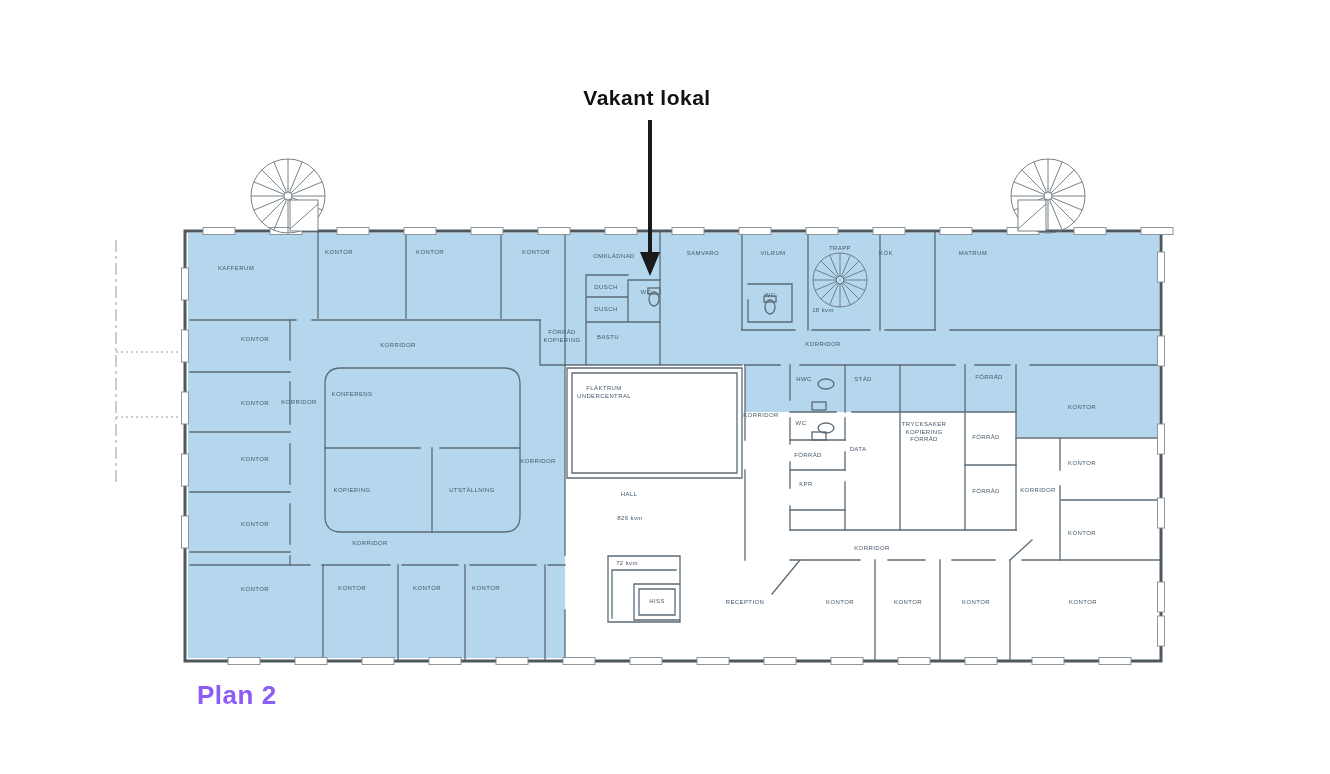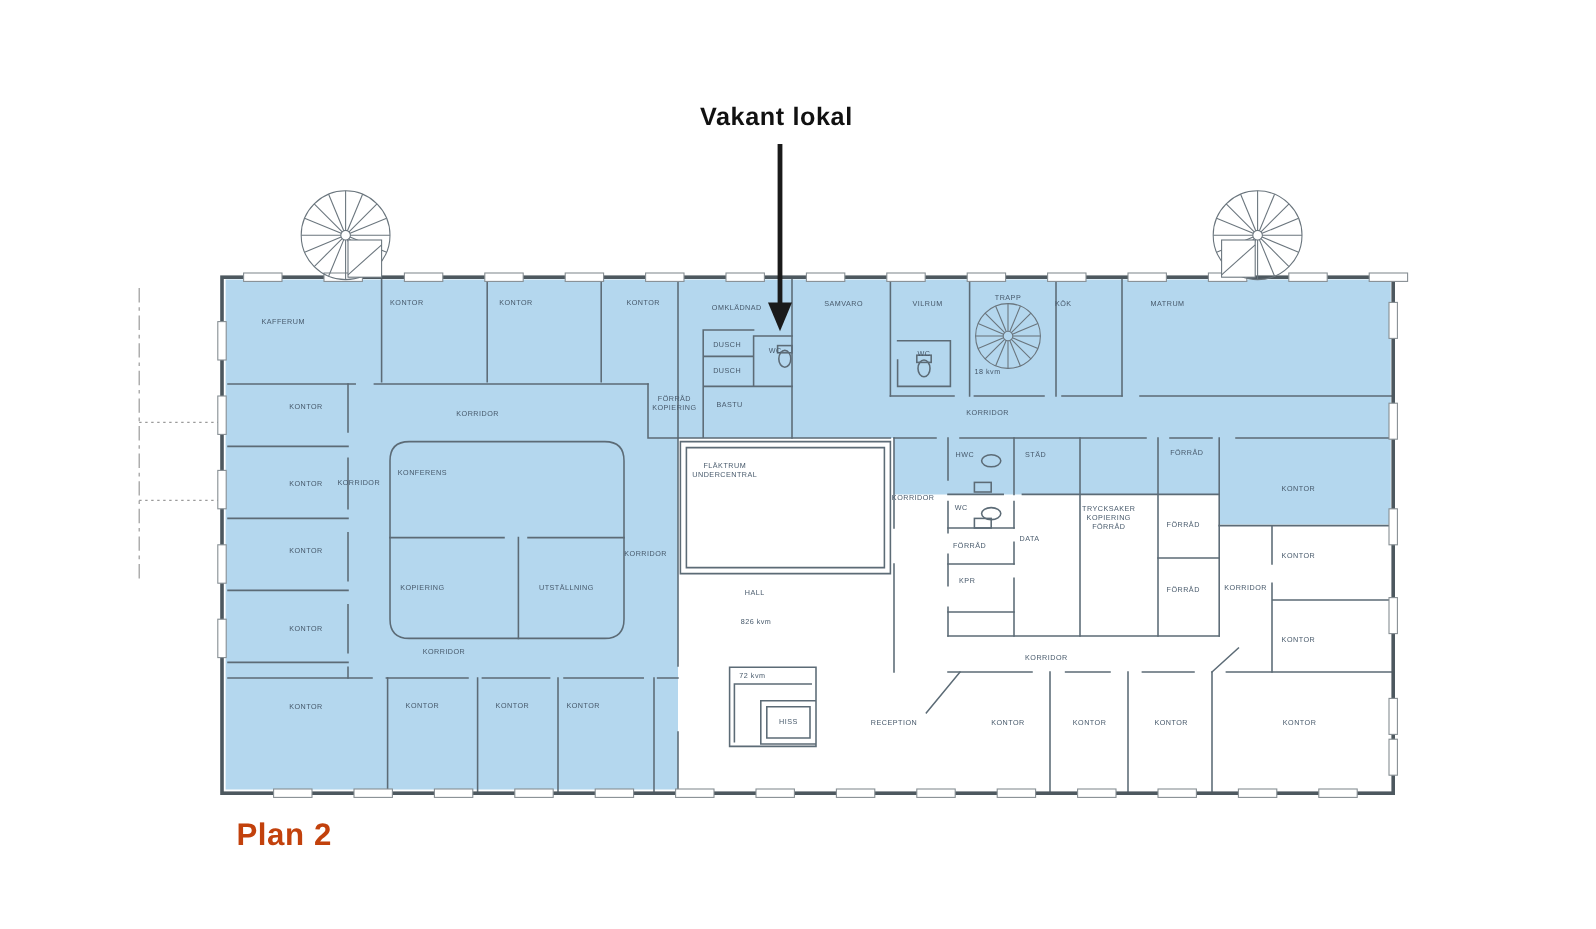--- a/index.html
+++ b/index.html
@@ -5,21 +5,21 @@
   html,body{margin:0;padding:0;background:#ffffff;}
   body{font-family:"Liberation Sans", sans-serif;}
   #stage{position:relative;width:1330px;height:774px;background:#ffffff;overflow:hidden;}
   #plan-svg{position:absolute;left:0;top:0;}
   .annotation-title{
     position:absolute;left:647px;top:86px;transform:translateX(-50%);
     font-size:21px;font-weight:600;color:#111;letter-spacing:.5px;white-space:nowrap;
   }
   .plan-label{
     position:absolute;left:197px;top:680px;
-    font-size:26px;font-weight:600;color:#c2410c;letter-spacing:.5px;
+    font-size:26px;font-weight:600;color:#8b5cf6;letter-spacing:.5px;
   }
   .room-text{font-family:"Liberation Sans",sans-serif;}
 </style>
 </head>
 <body>
 
 <div id="stage">
 
   <svg id="plan-svg" width="1330" height="774" viewBox="0 0 1330 774">
 

